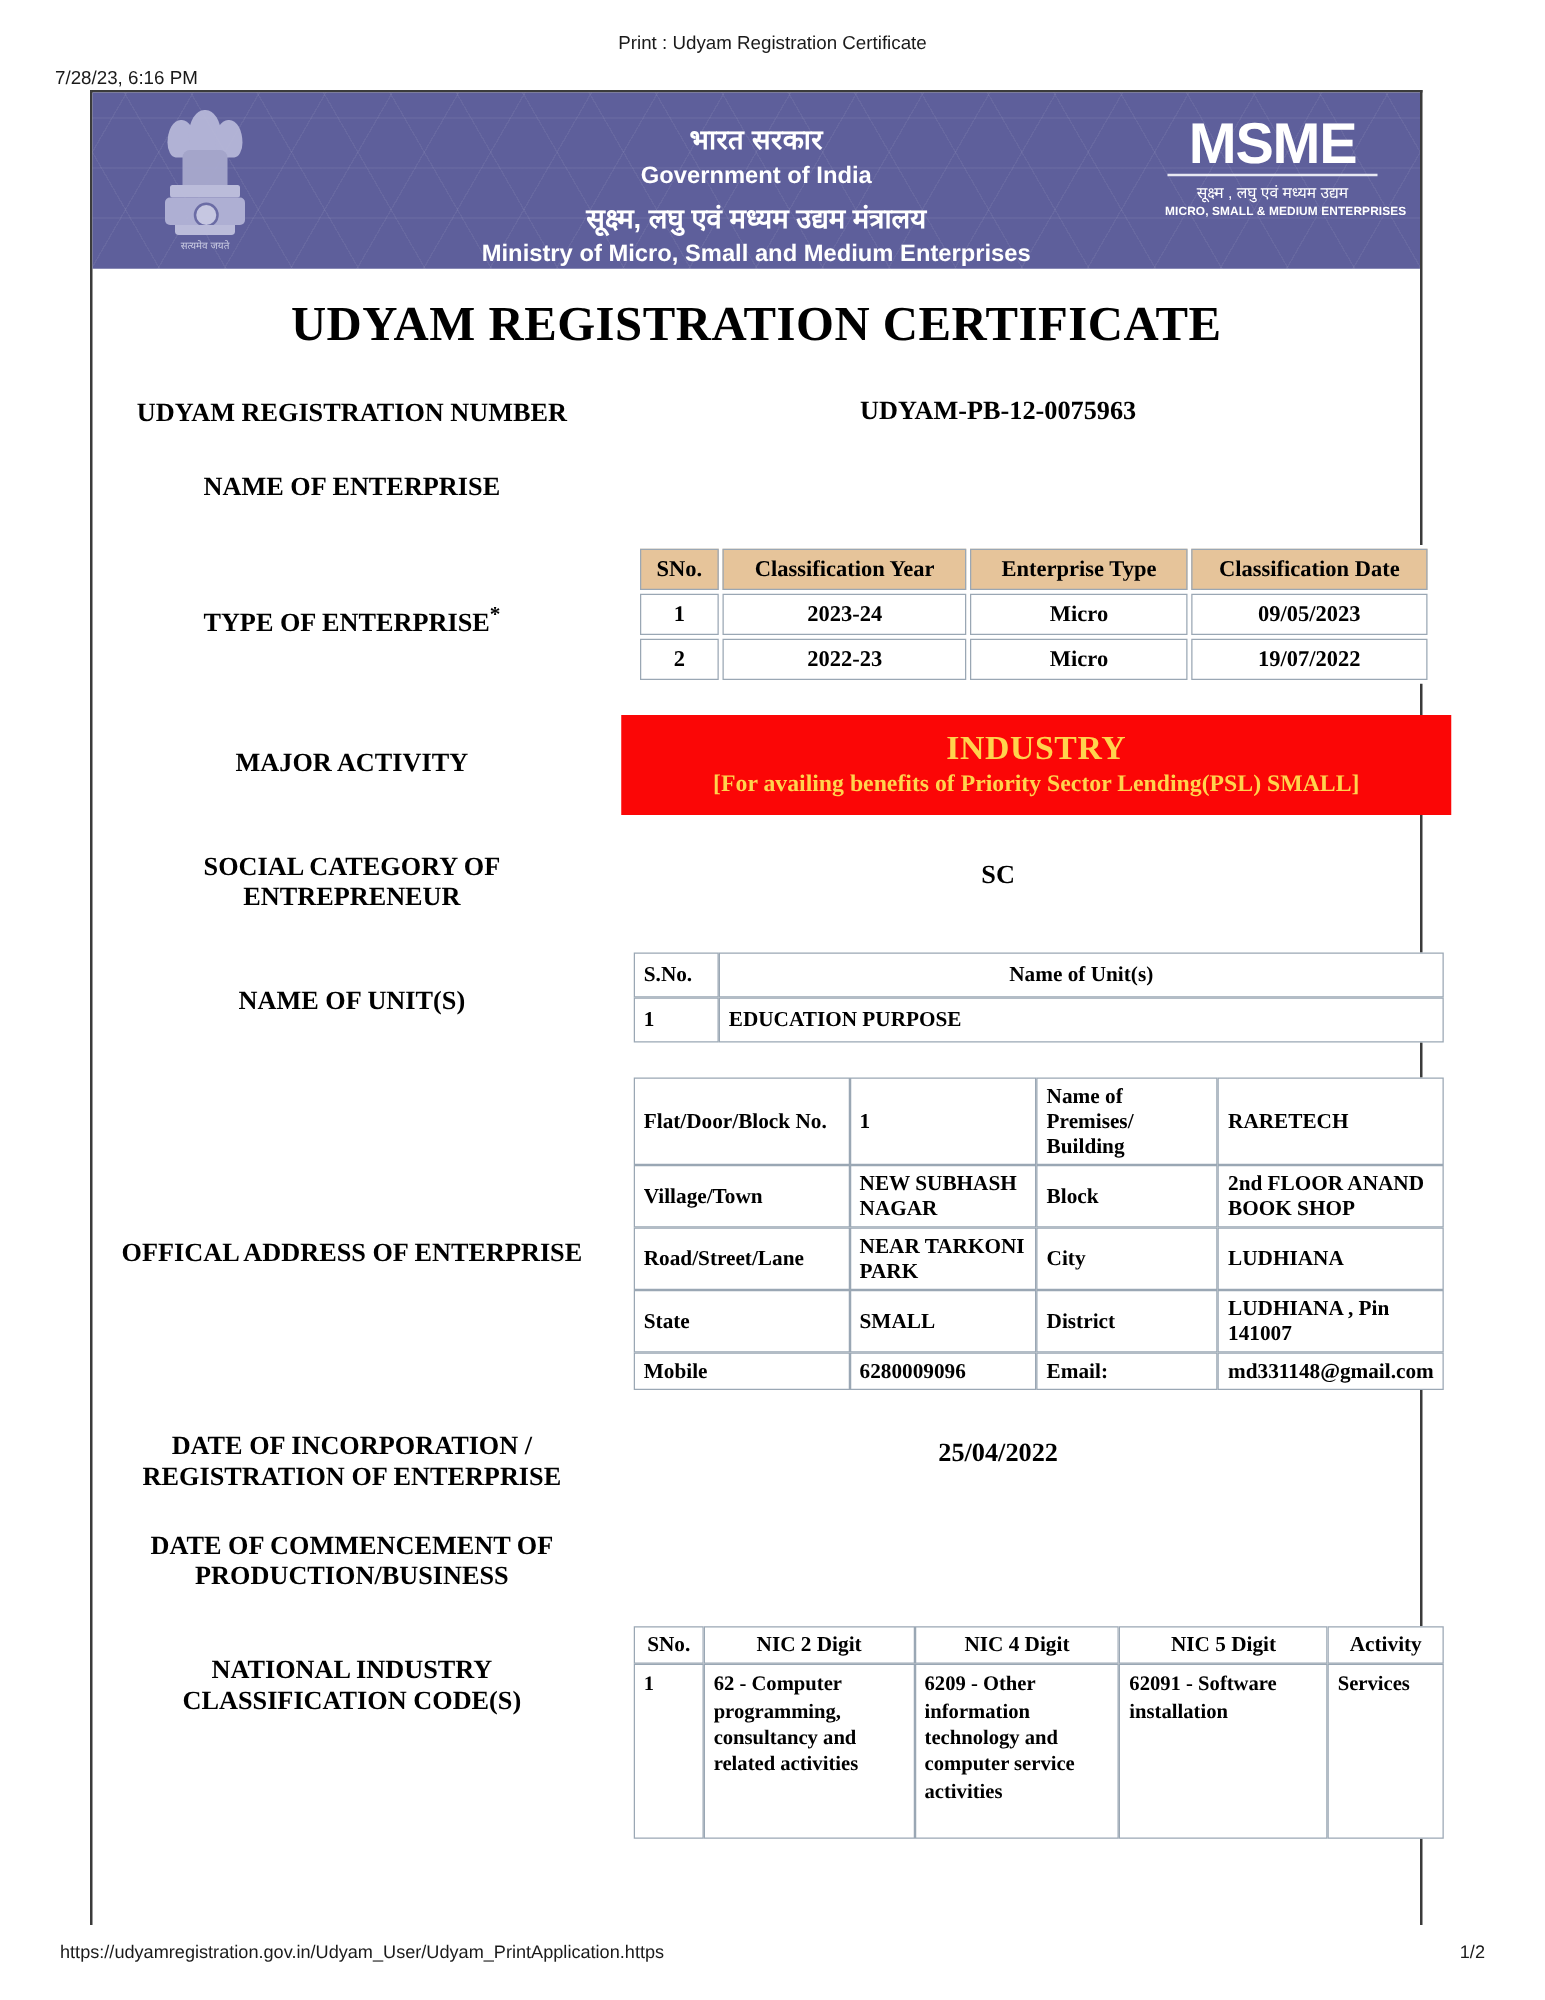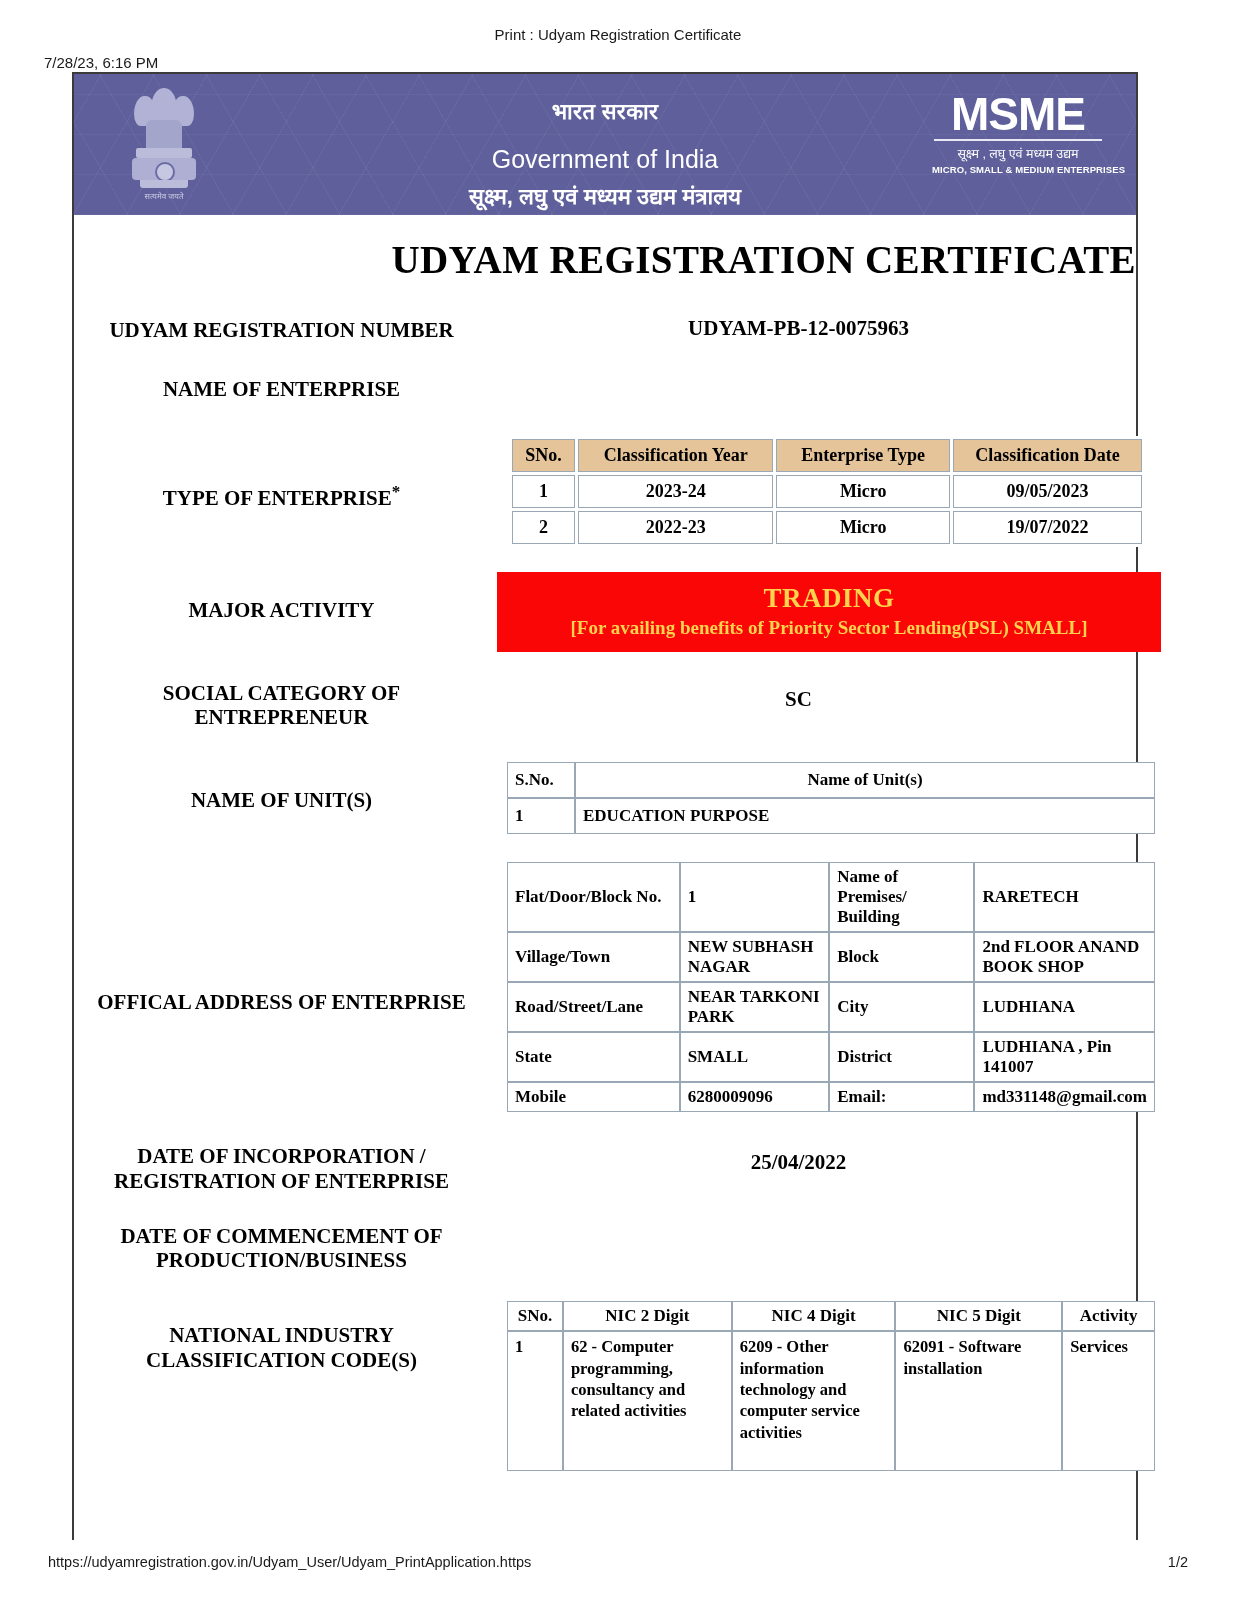--- a/index.html
+++ b/index.html
@@ -98,23 +98,23 @@
     font-family: "Liberation Sans", "DejaVu Sans", sans-serif;
     color: #ffffff;
   }
   .bc-line1 {
     margin-top: 21px;
     font-size: 22px;
     font-weight: bold;
     letter-spacing: .3px;
   }
   .bc-line2 {
-    margin-top: 20px;
-    font-size: 25px;
-    font-weight: normal;
+    margin-top: 5px;
+    font-size: 19px;
+    font-weight: bold;
   }
   .bc-line3 {
     margin-top: 6px;
     font-size: 22px;
     font-weight: bold;
   }
   .bc-line4 {
     margin-top: 5px;
     font-size: 19px;
     font-weight: bold;
@@ -225,21 +225,21 @@
     font-family: "Liberation Sans", "DejaVu Sans", sans-serif;
     font-size: 9.5px;
     font-weight: bold;
     color: #ffffff;
     letter-spacing: .1px;
     white-space: nowrap;
   }
 
   
   .cert-title {
-    text-align: right;
+    text-align: center;
     font-size: 39px;
     font-weight: bold;
     letter-spacing: .4px;
     margin-top: 22px;
   }
 
   
   .row {
     position: relative;
     display: flex;
@@ -452,21 +452,21 @@
           </tr>
         </tbody>
       </table>
     </div>
   </div>
 
   <div class="row" style="margin-top:25px;">
     <div class="lbl" style="padding-top:26px;">MAJOR ACTIVITY</div>
     <div class="val">
       <div class="trading">
-        <div class="trading-main">TRADING</div>
+        <div class="trading-main">INDUSTRY</div>
         <div class="trading-sub">[For availing benefits of Priority Sector Lending(PSL) SMALL]</div>
       </div>
     </div>
   </div>
 
   <div class="row" style="margin-top:27px;">
     <div class="lbl">
       <div>SOCIAL CATEGORY OF</div>
       <div>ENTREPRENEUR</div>
     </div>

